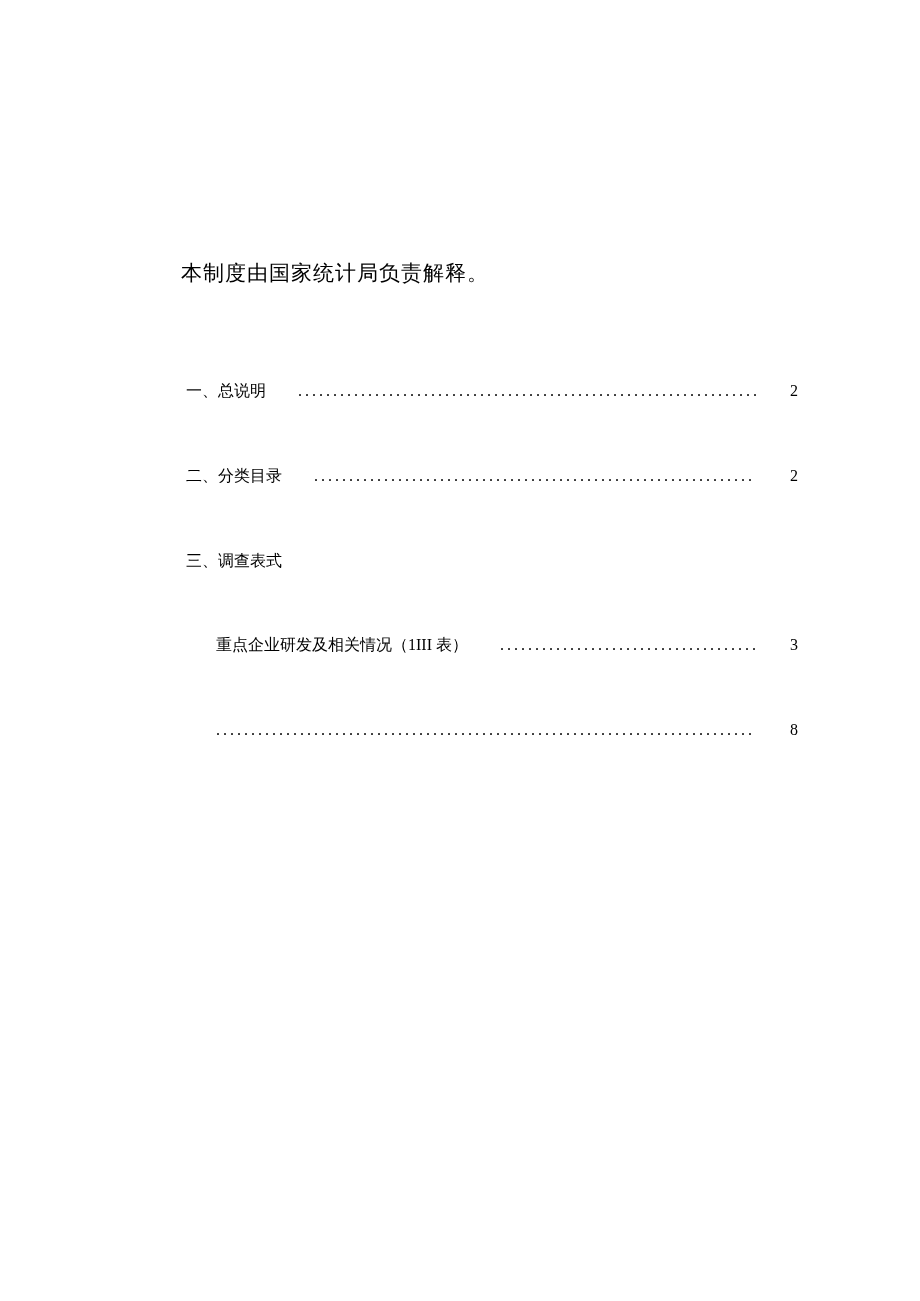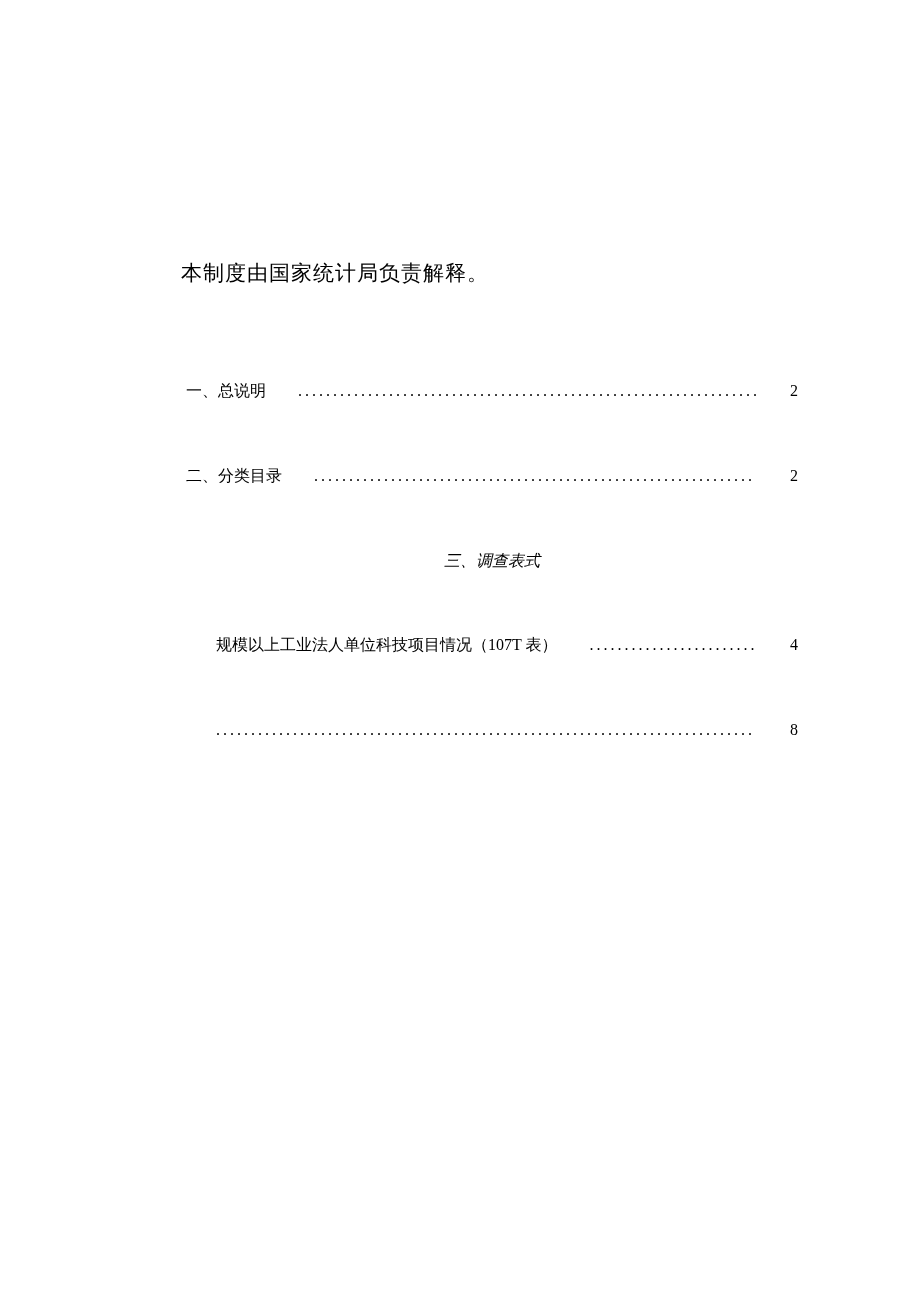--- a/index.html
+++ b/index.html
@@ -25,21 +25,20 @@
       letter-spacing: 1px;
     }
     .toc {
       font-size: 16px;
       line-height: 2.3;
     }
     .toc-row {
       display: flex;
       align-items: baseline;
       white-space: nowrap;
-      justify-content: center;
     }
     .toc-row.indented {
       padding-left: 30px;
     }
     .toc-label {
       flex-shrink: 0;
     }
     .toc-dots {
       flex: 1;
       overflow: hidden;
@@ -48,21 +47,20 @@
     }
     .toc-dots::after {
       content: "..................................................................................................................................................................";
     }
     .toc-page {
       flex-shrink: 0;
       padding-left: 2px;
     }
     .toc-no-dots {
       margin-bottom: 0;
-      font-style: italic;
     }
     .num-prefix {
       display: inline-block;
       min-width: 18px;
     }
     .num-dot {
       display: inline-block;
       margin: 0 6px 0 10px;
     }
   </style>
@@ -84,26 +82,26 @@
     <div class="toc-row">
       <span class="toc-label">二、分类目录</span>
       <span class="toc-dots"></span>
       <span class="toc-page">2</span>
     </div>
 
     <div class="toc-row toc-no-dots">
       <span class="toc-label">三、调查表式</span>
     </div>
 
+    <div class="toc-row indented">
+      <span class="toc-label">重点企业研发及相关情况（1III 表）</span>
+      <span class="toc-dots"></span>
+      <span class="toc-page">3</span>
+    </div>
 
-    <div class="toc-row indented">
-      <span class="toc-label">规模以上工业法人单位科技项目情况（107T 表）</span>
-      <span class="toc-dots"></span>
-      <span class="toc-page">4</span>
-    </div>
 
 
 
     <div class="toc-row indented">
       <span class="toc-dots"></span>
       <span class="toc-page">8</span>
     </div>
 
   </div>
 </div>

